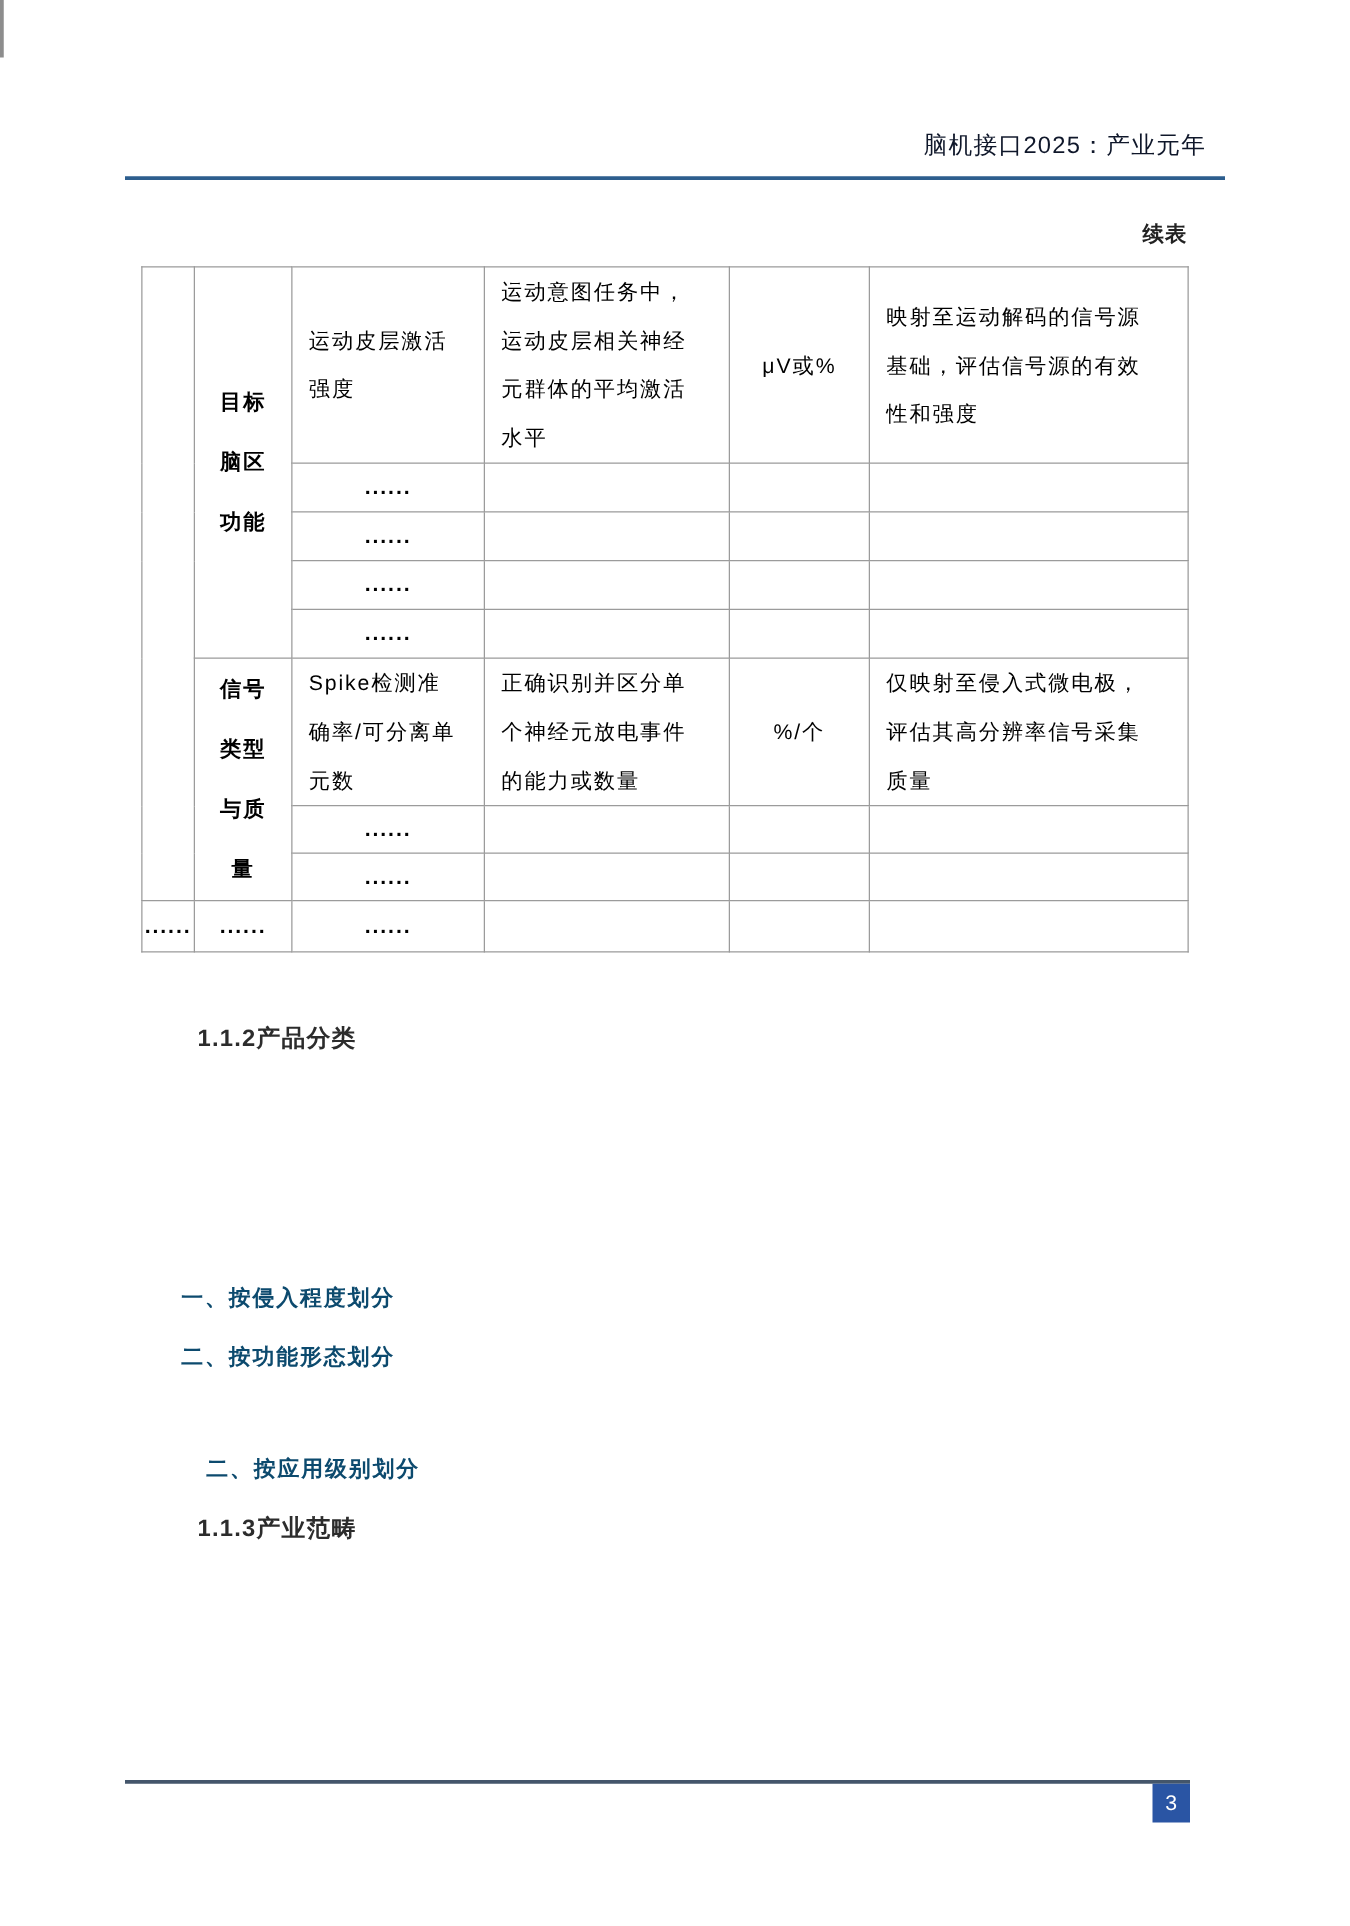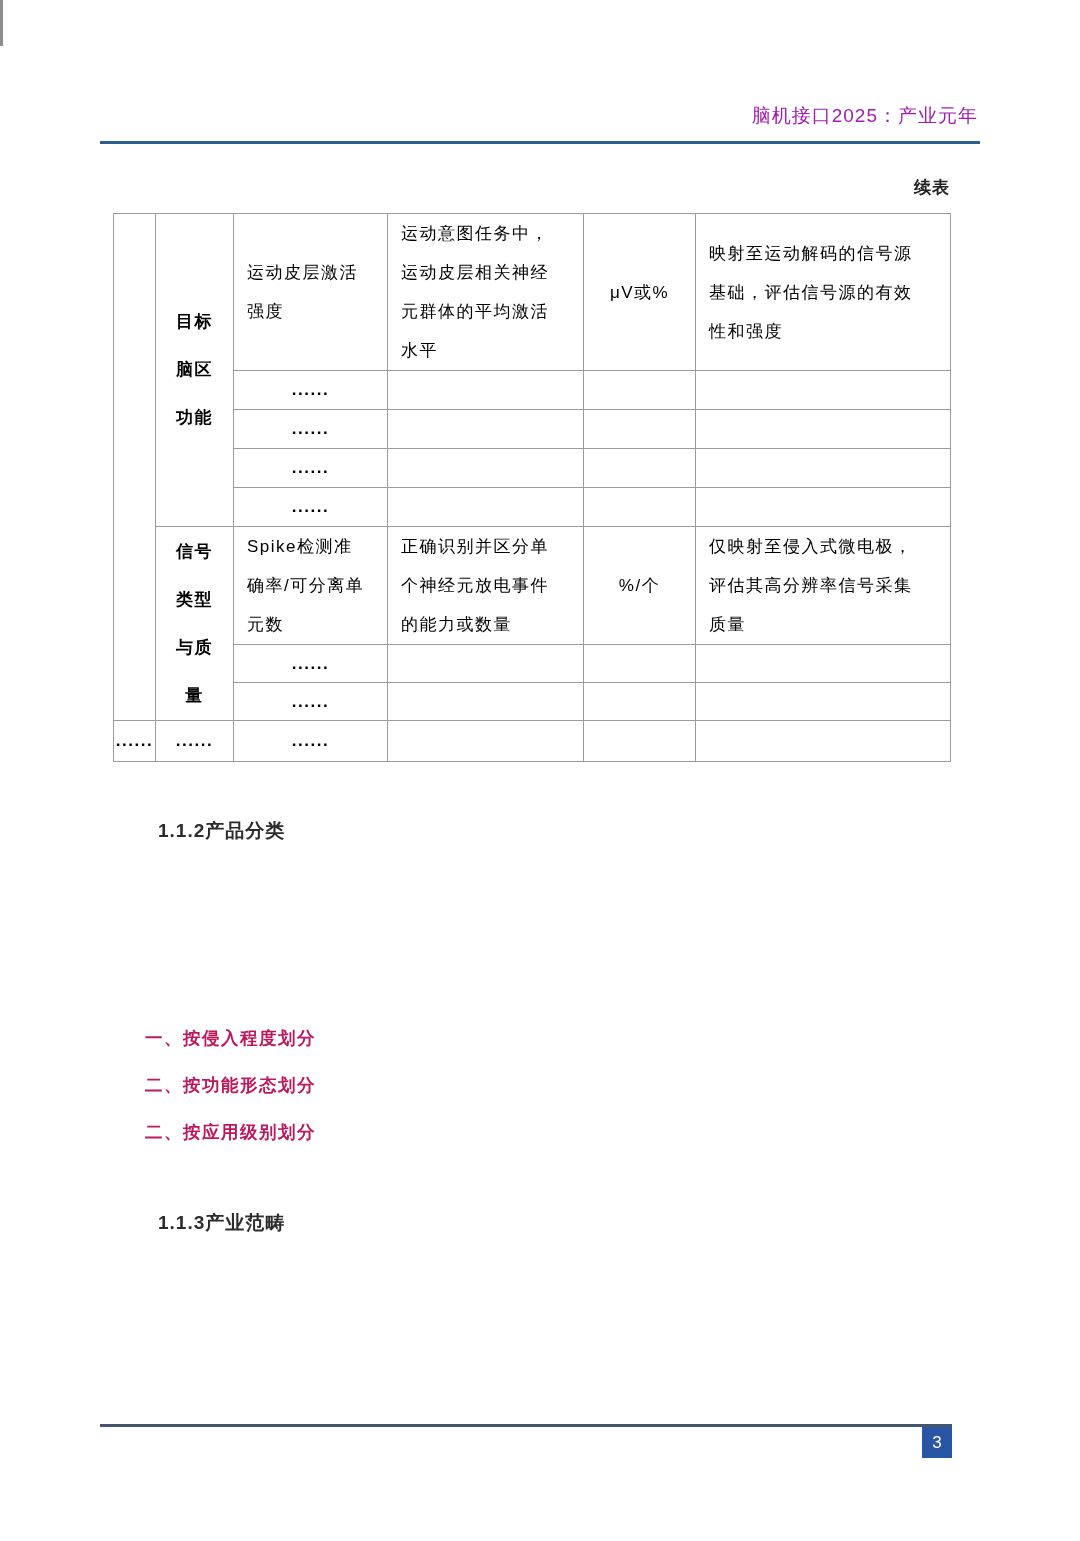--- a/index.html
+++ b/index.html
@@ -1,43 +1,43 @@
 <!DOCTYPE html>
 <html><head>
 <meta charset="utf-8">
 <style>
   * { margin:0; padding:0; box-sizing:border-box; }
   body { background:#ffffff; font-family:"Liberation Sans","DejaVu Sans",sans-serif; }
   .page { position:relative; width:1080px; height:1541px; background:#ffffff; overflow:hidden; }
 
   .edge-mark { position:absolute; left:0; top:0; width:3px; height:46px; background:#8d8d8d; }
 
-  .header-title { position:absolute; top:103px; right:102px; color:#a21caf; font-size:19px; letter-spacing:1px; }
+  .header-title { position:absolute; top:103px; right:115px; color:#0f172a; font-size:19px; letter-spacing:1px; }
   .header-rule { position:absolute; top:141px; left:100px; width:880px; height:3px; background:#2d5e8e; }
 
   .continued-label { position:absolute; top:176px; right:130px; font-size:17px; font-weight:bold; color:#222; letter-spacing:1px; }
 
   table.spec { position:absolute; top:213px; left:113px; border-collapse:collapse; table-layout:fixed; }
   table.spec td { border:1px solid #9b9b9b; font-size:17px; color:#000000; vertical-align:middle; letter-spacing:1.5px; }
   td.cell-center { text-align:center; }
   td.cell-text { text-align:left; padding:0 13px; line-height:39px; white-space:pre-line; }
   td.cell-cat { text-align:center; line-height:48px; white-space:pre-line;font-weight:bold; }
   td.cell-dots { text-align:center; font-size:15px; font-weight:bold; color:#333; }
   td.cell-unit { text-align:center; }
 
   .sec-heading { position:absolute; left:158px; font-size:19px; font-weight:bold; color:#2c2c2c; letter-spacing:1px; }
   .heading-112 { top:818px; }
   .heading-113 { top:1210px; }
 
   .body-para { position:absolute; top:852px; left:100px; width:882px; font-size:17.5px; color:#333; line-height:38.5px; text-indent:2em; text-align:justify; letter-spacing:1.2px; }
 
-  .list-item { position:absolute; left:145px; font-size:17.5px; font-weight:bold; color:#be185d; letter-spacing:1.5px; }
+  .list-item { position:absolute; left:145px; font-size:17.5px; font-weight:bold; color:#0c4a6e; letter-spacing:1.5px; }
   .li-0 { top:1026px; }
   .li-1 { top:1073px; }
-  .li-2 { top:1120px; }
+  .li-2 { top:1163px;margin-left:20px; }
 
   .omitted-note { position:absolute; top:1158px; left:145px; font-size:17px; font-style:italic; color:#b3b3b3; letter-spacing:1.5px; }
 
   .footer-rule { position:absolute; top:1424px; left:100px; width:852px; height:3px; background:#44566b; }
   .page-number-box { position:absolute; top:1427px; left:922px; width:30px; height:31px; background:#2a55a4; color:#ffffff; font-size:17px; display:flex; align-items:center; justify-content:center; }
 </style>
 </head>
 <body>
 
 <div class="page">

